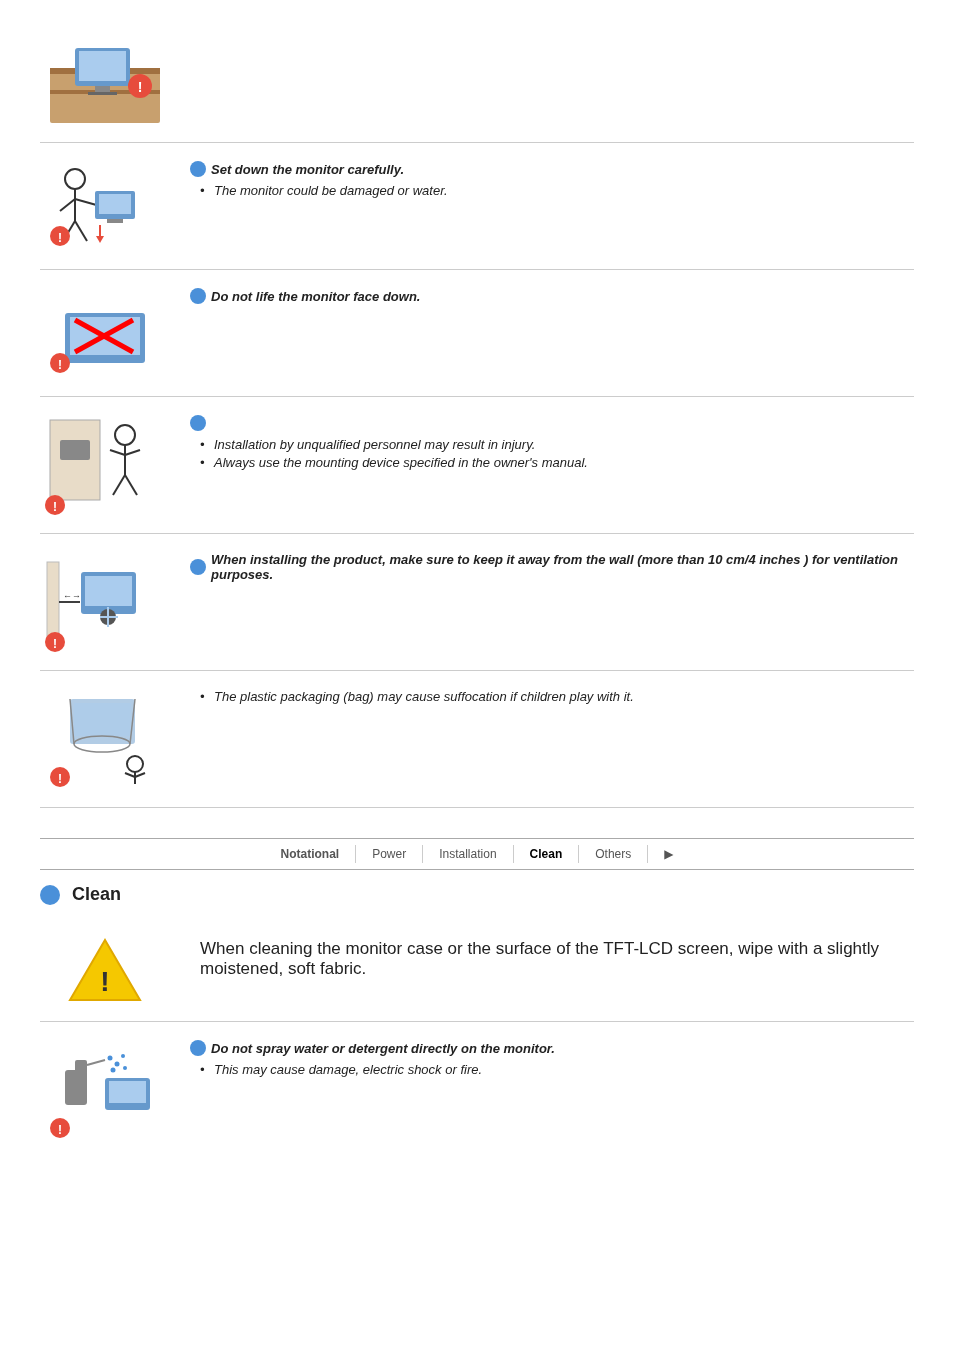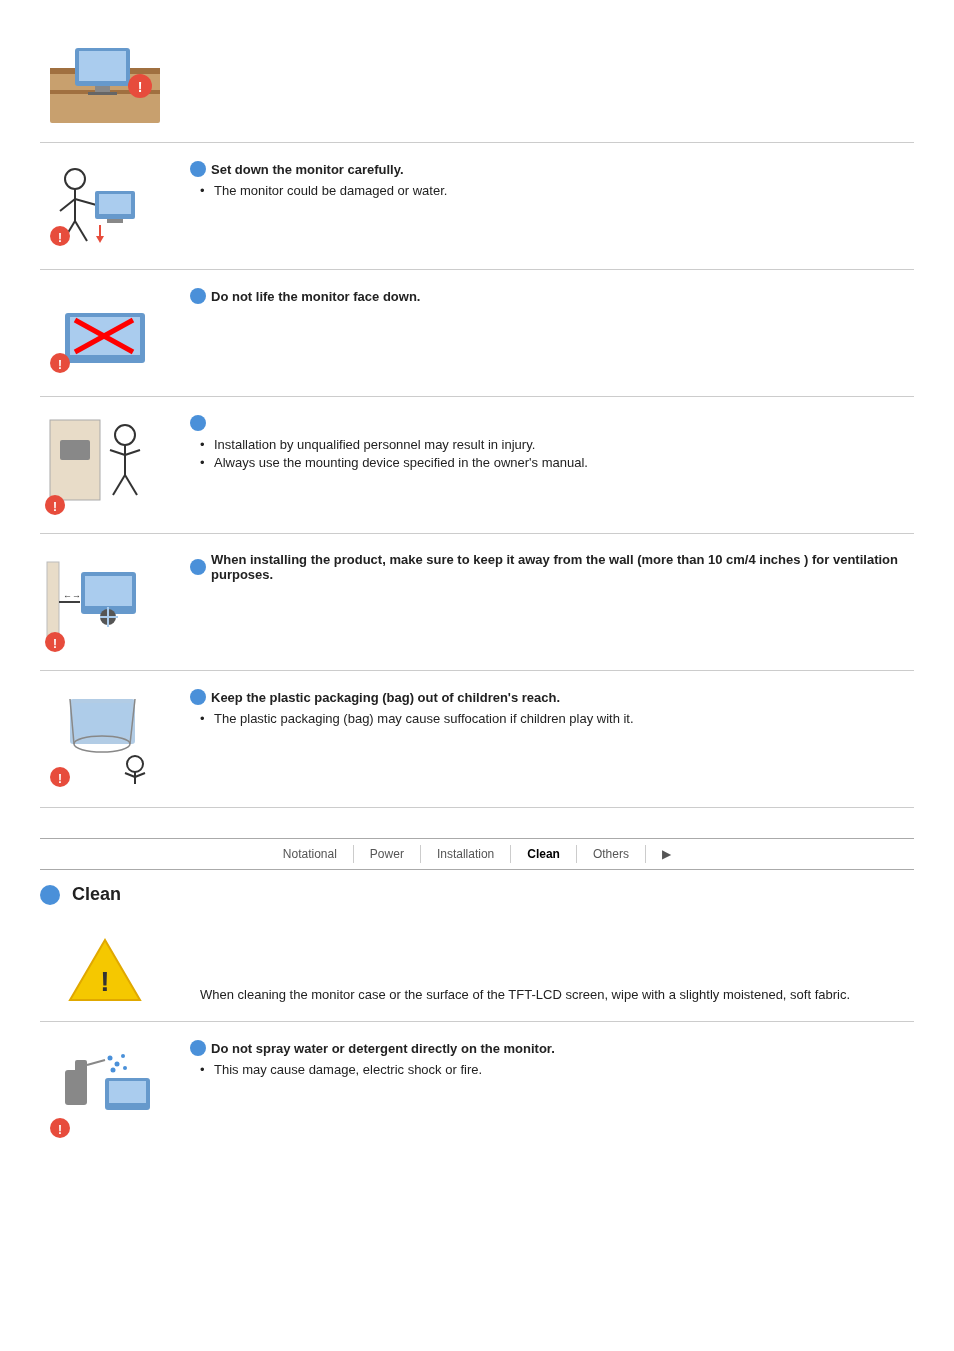--- a/index.html
+++ b/index.html
@@ -27,20 +27,21 @@
       width: 140px;
       min-width: 140px;
       display: flex;
       align-items: center;
       justify-content: center;
       padding-right: 10px;
     }
     .text-col {
       flex: 1;
       padding-left: 10px;
+      font-style: italic;
     }
     .section-title {
       font-weight: bold;
       font-size: 13px;
       margin-bottom: 6px;
       display: flex;
       align-items: center;
       gap: 5px;
     }
     .bullet-list {
@@ -70,21 +71,21 @@
       padding: 6px 0;
       margin: 30px 0 10px 0;
     }
     .nav-item {
       padding: 2px 16px;
       font-size: 12px;
       color: #555;
       border-right: 1px solid #ccc;
       cursor: pointer;
     }
-    .nav-item:first-child { border-left: none; }
+    .nav-item:first-child { border-left: none; font-weight: bold; }
     .nav-item.active {
       font-weight: bold;
       color: #000;
     }
     
     .section-heading {
       display: flex;
       align-items: center;
       gap: 8px;
       font-size: 18px;
@@ -114,24 +115,23 @@
 
     
     .clean-warn-row {
       display: flex;
       align-items: flex-start;
       padding: 16px 0;
       border-bottom: 1px solid #ccc;
     }
     .clean-warn-text {
       flex: 1;
-      font-size: 13px;
+      font-size: 17px;
       padding-left: 20px;
       padding-top: 4px;
-      margin-top: 48px;
     }
   </style>
 </head>
 <body>
 
 <div class="page-content">
 
   <div class="section-row" style="border-bottom:1px solid #ccc; padding-bottom: 14px; margin-bottom:0;">
     <div class="img-col">
 
@@ -280,24 +280,20 @@
         <circle cx="90" cy="75" r="8" fill="none" stroke="#333" stroke-width="2"></circle>
         <line x1="90" y1="83" x2="90" y2="95" stroke="#333" stroke-width="2"></line>
         <line x1="90" y1="88" x2="80" y2="84" stroke="#333" stroke-width="2"></line>
         <line x1="90" y1="88" x2="100" y2="84" stroke="#333" stroke-width="2"></line>
 
         <circle cx="15" cy="88" r="10" fill="#e74c3c"></circle>
         <text x="15" y="94" text-anchor="middle" font-size="12" font-weight="bold" fill="white">!</text>
       </svg>
     </div>
     <div class="text-col">
-      <div class="section-title">
-        <span class="circle-icon"></span>
-        <span>Keep the plastic packaging (bag) out of children's reach.</span>
-      </div>
       <ul class="bullet-list">
         <li>The plastic packaging (bag) may cause suffocation if children play with it.</li>
       </ul>
     </div>
   </div>
 
   <div class="nav-bar">
     <div class="nav-item">Notational</div>
     <div class="nav-item">Power</div>
     <div class="nav-item">Installation</div>

